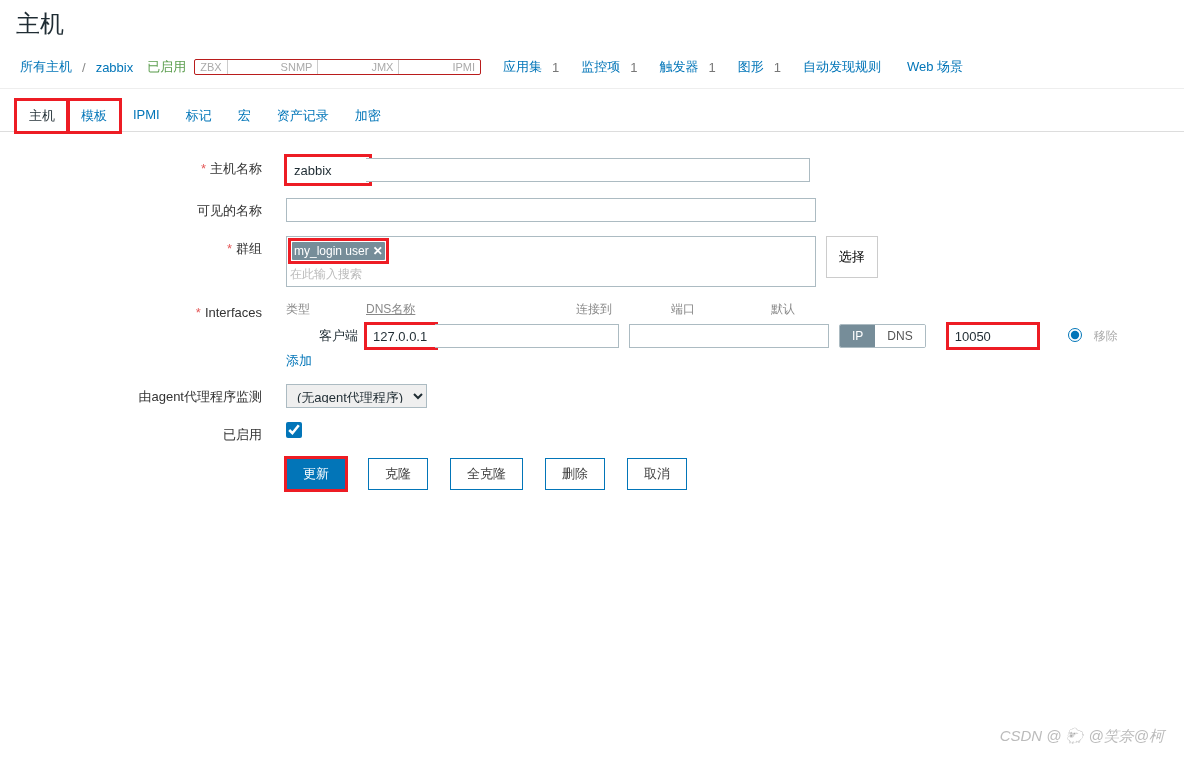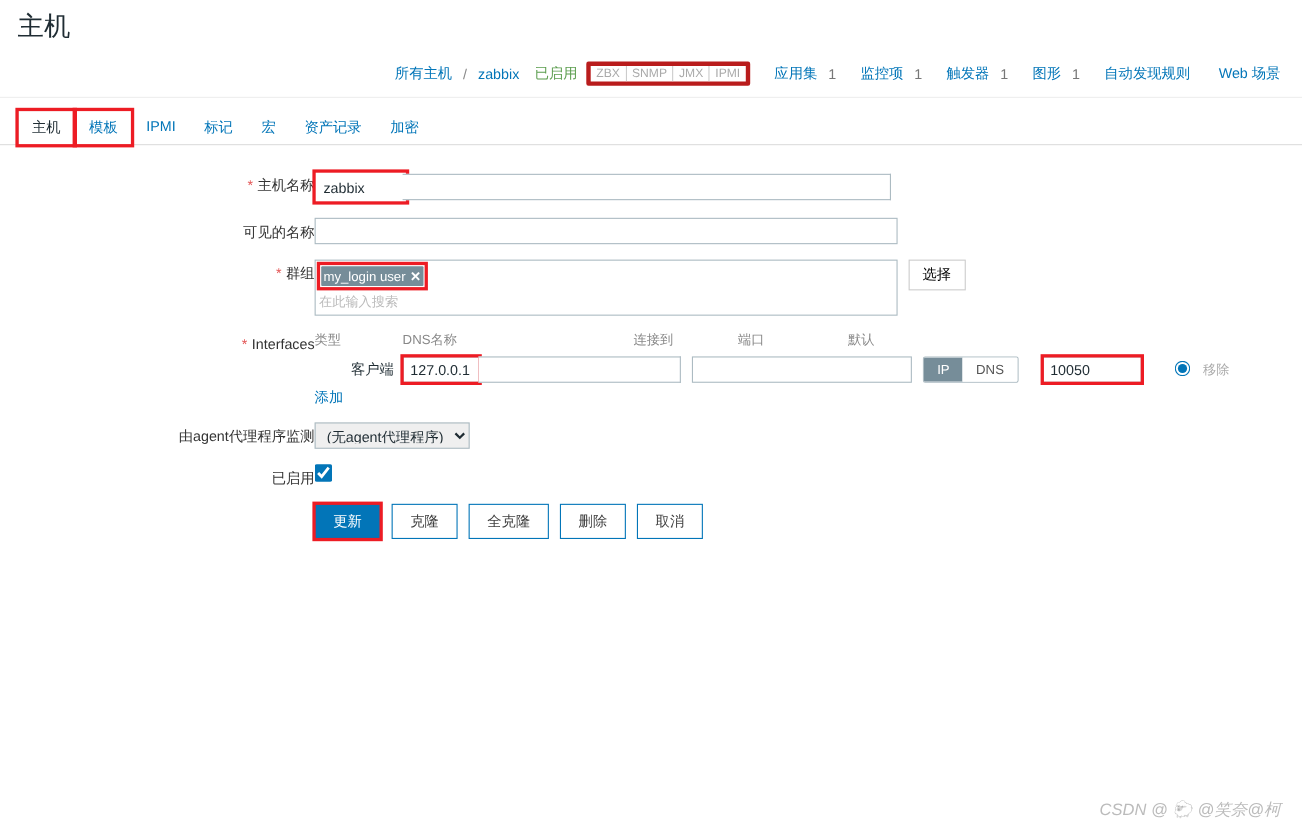--- a/index.html
+++ b/index.html
@@ -1,65 +1,65 @@
 <!DOCTYPE html>
 <html><head>
 <meta charset="utf-8">
 <style>
 * { box-sizing: border-box; margin: 0; padding: 0; }
 body { font-family: Arial, "Microsoft YaHei", sans-serif; font-size: 13px; color: #1f2c33; background: #fff; }
 .page-title { font-size: 24px; font-weight: normal; padding: 8px 16px 12px; color: #1f2c33; }
-.subnav { padding: 4px 16px 10px; border-bottom: 1px solid #eee; display: flex; align-items: center; gap: 4px; flex-wrap: wrap; justify-content: flex-end; }
+.subnav { padding: 4px 16px 10px; border-bottom: 1px solid #eee; display: flex; align-items: center; gap: 4px; flex-wrap: wrap; }
 .subnav a { color: #0275b8; text-decoration: none; padding: 2px 4px; }
 .subnav .sep { color: #888; margin: 0 2px; }
 .subnav .status-enabled { color: #5c9e4f; margin-left: 6px; }
-.badge-group { display: inline-flex; border: 4px solid #b91c1c; border-radius: 2px; overflow: hidden; margin-left: 4px; }
+.badge-group { display: inline-flex; border: 1px solid #b91c1c; border-radius: 2px; overflow: hidden; margin-left: 4px; gap: 48px; }
 .badge-group span { padding: 1px 5px; font-size: 11px; color: #aaa; border-right: 1px solid #ccc; }
 .badge-group span:last-child { border-right: none; }
 .subnav .count { color: #777; margin-left: 2px; }
 .subnav .navlink { margin-left: 14px; color: #0275b8; }
 .tabs { padding: 10px 16px 0; display: flex; gap: 0; border-bottom: 1px solid #ddd; position: relative; }
 .tab { padding: 6px 12px; color: #0275b8; cursor: pointer; border: 1px solid transparent; border-bottom: none; position: relative; top: 1px; }
 .tab.active { border: 1px solid #ccc; border-bottom: 1px solid #fff; color: #1f2c33; background: #fff; }
 .red-box { outline: 3px solid #ed1c24; outline-offset: -1px; }
 .form-area { padding: 24px 16px 20px; }
 .form-row { display: flex; align-items: flex-start; margin-bottom: 14px; }
-.form-label { width: 270px; text-align: right; padding-right: 0; padding-top: 4px; color: #333; font-size: 13px; }
+.form-label { width: 270px; text-align: right; padding-right: 24px; padding-top: 4px; color: #333; font-size: 13px; }
 .form-label .req { color: #e45959; margin-right: 4px; }
 .form-content { flex: 1; }
 input[type=text], textarea, select { border: 1px solid #acbbc2; padding: 4px 6px; font-size: 13px; font-family: inherit; color: #1f2c33; }
 input[type=text] { width: 530px; height: 24px; }
 textarea { width: 530px; height: 140px; resize: both; }
 select { height: 24px; }
 .group-tag-box { width: 530px; min-height: 48px; border: 1px solid #acbbc2; padding: 3px; display: inline-block; vertical-align: top; }
 .group-tag { display: inline-block; background: #768d99; color: #fff; padding: 2px 2px; font-size: 12px; border-radius: 1px; }
 .group-tag .x { margin-left: 4px; cursor: pointer; font-weight: bold; }
 .group-placeholder { color: #bbb; font-size: 12px; margin-top: 4px; display: block; }
-.btn-select { border: 1px solid #ccc; background: #fff; padding: 4px 12px; cursor: pointer; font-size: 13px; margin-left: 6px; vertical-align: top; height: 28px; }
+.btn-select { border: 1px solid #ccc; background: #fff; padding: 4px 12px; cursor: pointer; font-size: 13px; margin-left: 6px; vertical-align: top; height: 42px; }
 .if-headers { display: flex; color: #888; font-size: 12px; margin-bottom: 6px; }
 .if-h-type { width: 80px; }
 .if-h-ip { width: 270px; }
-.if-h-dns { width: 210px; }
+.if-h-dns { width: 210px; text-decoration: underline; }
 .if-h-conn { width: 95px; }
 .if-h-port { width: 100px; }
 .if-h-def { width: 30px; }
 .if-row { display: flex; align-items: center; }
 .if-type { width: 80px; text-align: right; padding-right: 8px; font-size: 13px; }
 .if-ip input { width: 260px; }
 .if-dns input { width: 200px; margin-left: 10px; }
 .if-conn { margin-left: 10px; }
 .seg { display: inline-flex; border: 1px solid #acbbc2; border-radius: 2px; overflow: hidden; }
 .seg button { border: none; padding: 4px 12px; font-size: 12px; cursor: pointer; background: #fff; color: #555; }
 .seg button.sel { background: #768d99; color: #fff; }
 .if-port { margin-left: 22px; }
 .if-port input { width: 90px; }
 .if-def { margin-left: 30px; }
 .if-remove { margin-left: 12px; color: #aaa; font-size: 12px; }
 .add-link { color: #0275b8; cursor: pointer; font-size: 13px; }
-.btn-row { display: flex; gap: 10px; }
+.btn-row { display: flex; gap: 22px; }
 .btn { border: 1px solid #0275b8; color: #404040; background: #fff; padding: 6px 16px; font-size: 13px; cursor: pointer; }
 .btn.primary { background: #0275b8; color: #fff; }
 input[type=checkbox] { width: 16px; height: 16px; accent-color: #0275b8; }
 input[type=radio] { width: 14px; height: 14px; accent-color: #0275b8; }
 .watermark { position: fixed; right: 20px; bottom: 14px; color: rgba(120,120,120,0.5); font-size: 15px; font-style: italic; pointer-events: none; }
 </style>
 </head>
 <body>
 
 <h1 class="page-title">主机</h1>

